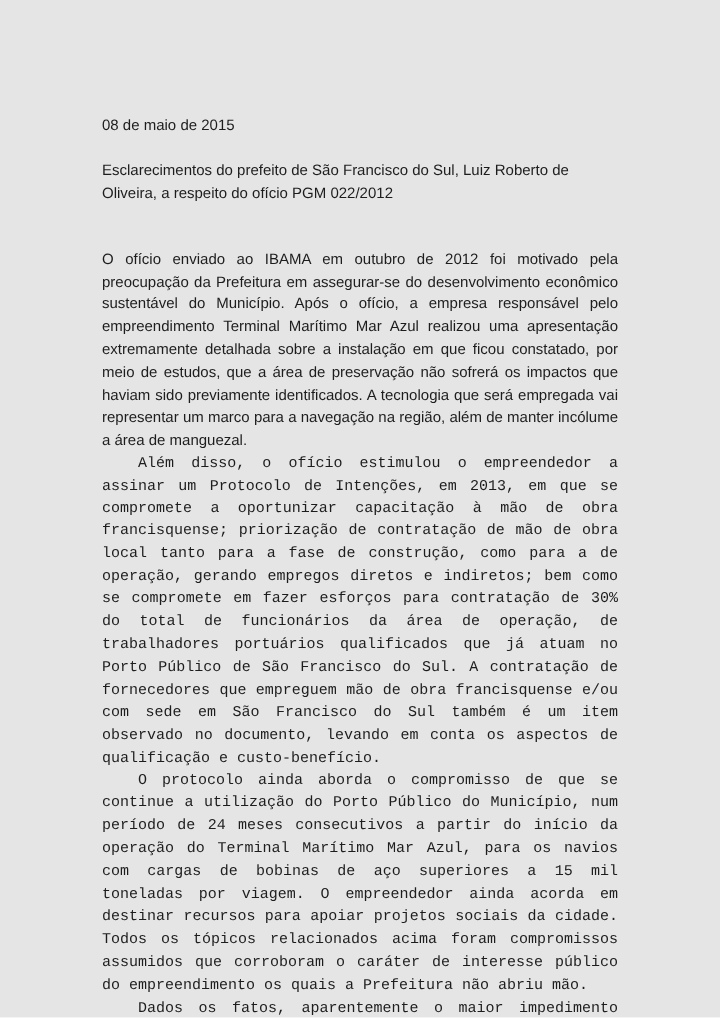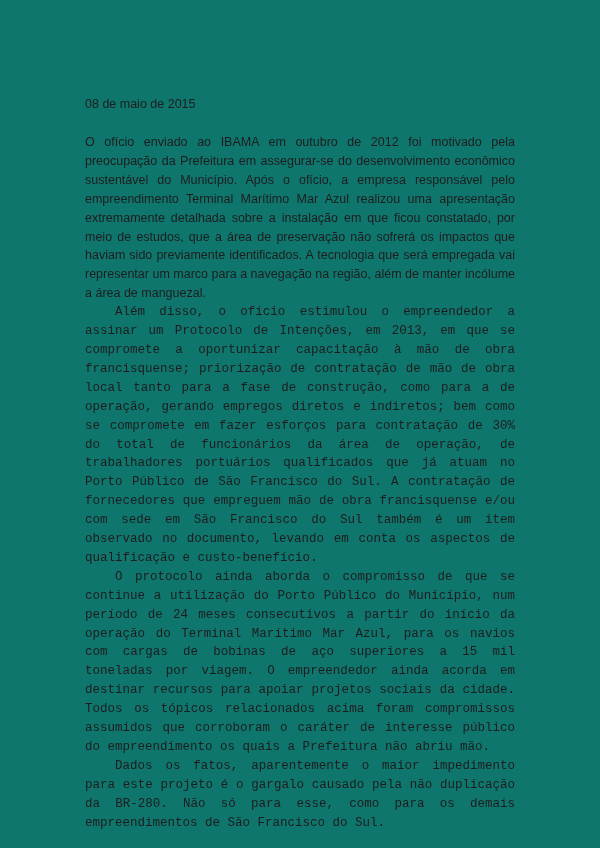--- a/index.html
+++ b/index.html
@@ -7,21 +7,21 @@
     width: 600px;
     height: 848px;
     background: #ffffff;
     font-family: "Liberation Sans", "DejaVu Sans", sans-serif;
     overflow: hidden;
   }
   .page {
     position: relative;
     width: 600px;
     height: 848px;
-    background: #0f766e;
+    background: #e5e5e5;
     padding: 95px 85px 0 85px;
     color: #1d1d1d;
   }
   .date {
     font-size: 12.5px;
     line-height: 19px;
     margin-bottom: 19px;
     white-space: nowrap;
   }
   .title {
@@ -40,20 +40,21 @@
     text-indent: 30px;
     font-family: Liberation Mono, monospace;
   }
 </style>
 </head>
 <body>
 
 <div class="page">
   <div class="date">08 de maio de 2015</div>
 
+  <div class="title">Esclarecimentos do prefeito de São Francisco do Sul, Luiz Roberto de Oliveira, a respeito do ofício PGM 022/2012</div>
 
   <div class="body-text">
     <p class="para">O ofício enviado ao IBAMA em outubro de 2012 foi motivado pela preocupação da Prefeitura em assegurar-se do desenvolvimento econômico sustentável do Município. Após o ofício, a empresa responsável pelo empreendimento Terminal Marítimo Mar Azul realizou uma apresentação extremamente detalhada sobre a instalação em que ficou constatado, por meio de estudos, que a área de preservação não sofrerá os impactos que haviam sido previamente identificados. A tecnologia que será empregada vai representar um marco para a navegação na região, além de manter incólume a área de manguezal.</p>
     <p class="para indent">Além disso, o ofício estimulou o empreendedor a assinar um Protocolo de Intenções, em 2013, em que se compromete a oportunizar capacitação à mão de obra francisquense; priorização de contratação de mão de obra local tanto para a fase de construção, como para a de operação, gerando empregos diretos e indiretos; bem como se compromete em fazer esforços para contratação de 30% do total de funcionários da área de operação, de trabalhadores portuários qualificados que já atuam no Porto Público de São Francisco do Sul. A contratação de fornecedores que empreguem mão de obra francisquense e/ou com sede em São Francisco do Sul também é um item observado no documento, levando em conta os aspectos de qualificação e custo-benefício.</p>
     <p class="para indent">O protocolo ainda aborda o compromisso de que se continue a utilização do Porto Público do Município, num período de 24 meses consecutivos a partir do início da operação do Terminal Marítimo Mar Azul, para os navios com cargas de bobinas de aço superiores a 15 mil toneladas por viagem. O empreendedor ainda acorda em destinar recursos para apoiar projetos sociais da cidade. Todos os tópicos relacionados acima foram compromissos assumidos que corroboram o caráter de interesse público do empreendimento os quais a Prefeitura não abriu mão.</p>
     <p class="para indent">Dados os fatos, aparentemente o maior impedimento para este projeto é o gargalo causado pela não duplicação da BR-280. Não só para esse, como para os demais empreendimentos de São Francisco do Sul.</p>
   </div>
 </div>
 
 </body></html>

